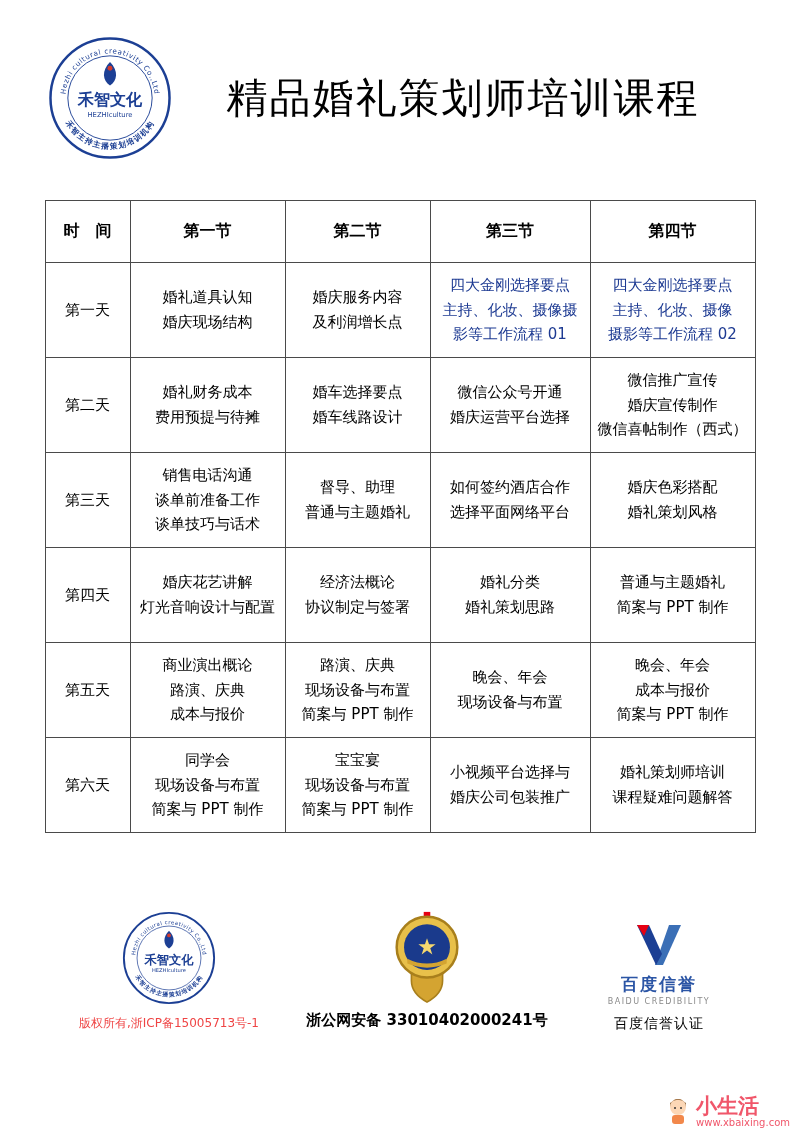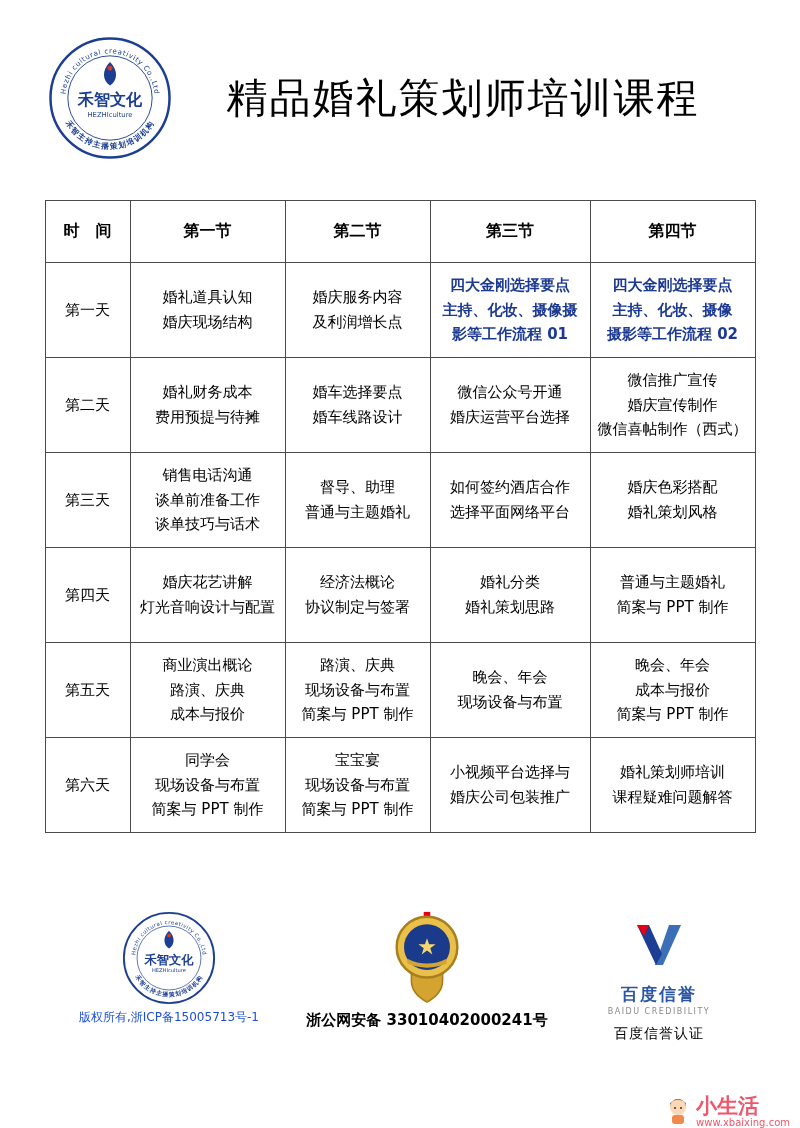--- a/index.html
+++ b/index.html
@@ -19,34 +19,34 @@
   
   .schedule { width:710px; margin:38px auto 0; border-collapse:collapse; table-layout:fixed; }
   .schedule th, .schedule td {
     border:1px solid #4a4a4a; text-align:center; vertical-align:middle;
     white-space:pre-line; padding:4px 2px;
   }
   .schedule thead tr { height:62px; }
   .schedule tbody tr { height:95px; }
   .schedule th { font-size:16px; font-weight:bold; }
   .schedule td { font-size:15px; line-height:1.65; }
-  td.blue { color:var(--accent-blue, #1d3a92);font-weight:bold; }
+  td.blue { color:var(--accent-blue, #1d3a92); }
 
   
   .footer { display:flex; justify-content:space-between; align-items:flex-start; margin-top:78px; padding:0 56px 0 58px; }
   .f-col { text-align:center; }
   .f-left  { width:222px; }
   .f-center{ width:260px; }
   .f-right { width:170px; padding-top:12px; }
   .logo-small { width:94px; height:94px; }
-  .copyright { font-size:12px; color:#1d4ed8; }
+  .copyright { font-size:12px; margin-top:6px; color:#ef4444; }
   .badge-svg { width:82px; height:92px; }
   .police-text { font-size:15px; font-weight:bold; margin-top:4px; }
   .baidu-svg { width:48px; height:44px; }
-  .baidu-title { font-size:17px; font-weight:bold; color:var(--baidu-blue,#2b55a5); margin-top:12px; letter-spacing:2px; }
+  .baidu-title { font-size:17px; font-weight:bold; color:var(--baidu-blue,#2b55a5); margin-top:2px; letter-spacing:2px; }
   .baidu-sub { font-size:8px; color:#8a8a8a; letter-spacing:1.5px; margin-top:1px; }
   .baidu-cert { font-size:14px; color:#000; margin-top:9px; letter-spacing:1px; }
 
   
   .watermark { position:absolute; right:10px; bottom:0; display:flex; align-items:center; gap:5px; }
   .mascot-svg { width:26px; height:30px; }
   .wm-name { font-size:21px; font-weight:bold; color:var(--watermark-red,#f0566a); line-height:1.05; }
   .wm-url { font-size:10px; color:var(--watermark-red,#f0566a); }
 
   

